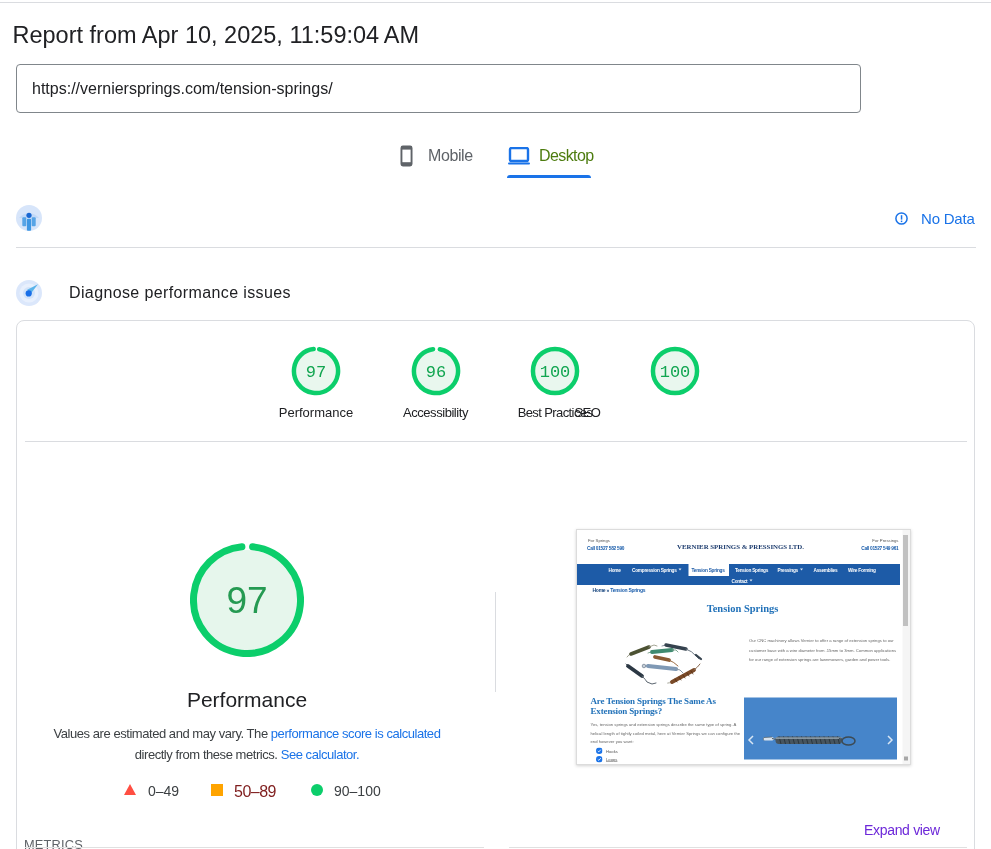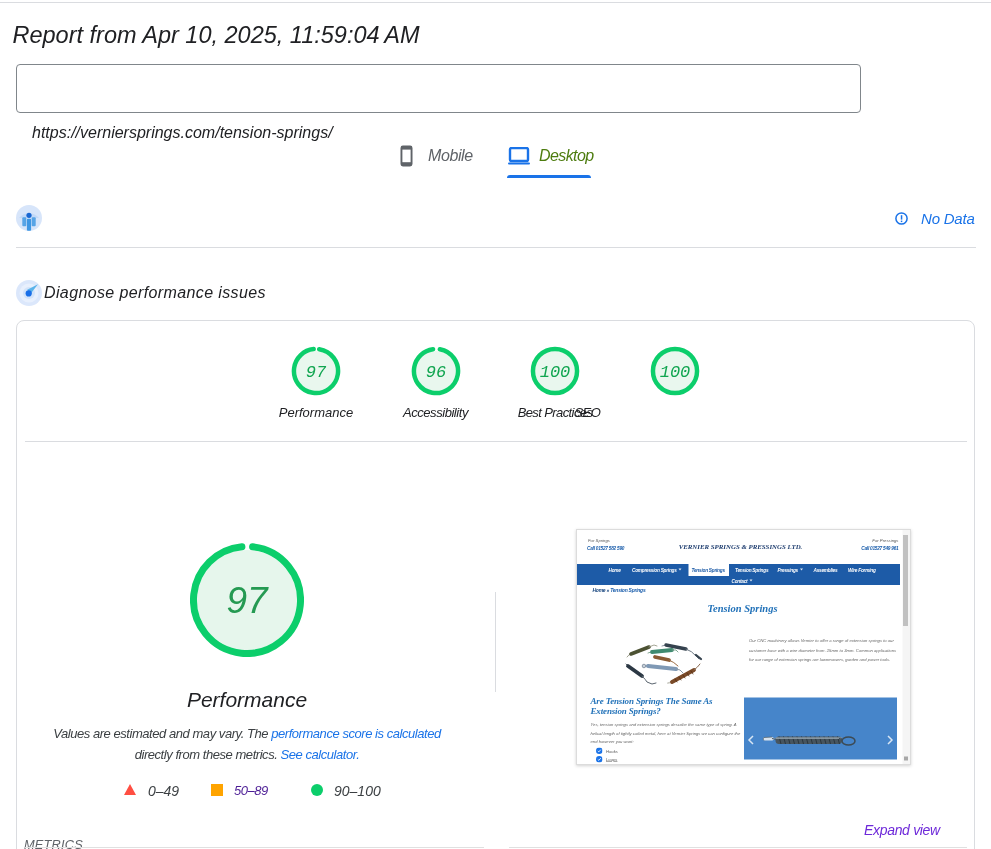--- a/index.html
+++ b/index.html
@@ -1,30 +1,30 @@
 <!DOCTYPE html>
 <html><head>
 <meta charset="utf-8">
 <style>
   * { margin:0; padding:0; box-sizing:border-box; }
   html,body { width:991px; height:849px; background:#fff; overflow:hidden;
     font-family:"Liberation Sans", sans-serif; }
-  #page { position:relative; width:991px; height:849px; overflow:hidden; background:#fff;font-style:italic; }
+  #page { position:relative; width:991px; height:849px; overflow:hidden; background:#fff; }
   .abs { position:absolute; }
 </style>
 </head>
 <body>
 <div id="page">
 
   <div class="abs" style="left:0;top:2px;width:991px;height:1px;background:#dadce0;"></div>
 
   <div class="abs" style="left:12.5px;top:22px;font-size:23.5px;color:#202124;">Report from Apr 10, 2025, 11:59:04 AM</div>
 
   <div class="abs" style="left:16px;top:64px;width:845px;height:49px;border:1px solid #80868b;border-radius:4px;"></div>
-  <div class="abs" style="left:32px;top:64px;height:62px;line-height:49px;font-size:16px;color:#202124;margin-top:44px;">https://verniersprings.com/tension-springs/</div>
+  <div class="abs" style="left:32px;top:64px;height:62px;line-height:49px;font-size:16px;color:#202124;">https://verniersprings.com/tension-springs/</div>
 
 
   <svg class="abs" style="left:400px;top:145px;" width="13" height="22" viewBox="0 0 13 22">
     <rect x="0.5" y="0.5" width="12" height="21" rx="2.4" fill="#5f6368"></rect>
     <rect x="2.4" y="4.6" width="8.2" height="12.6" fill="#fff"></rect>
   </svg>
   <div class="abs" style="left:428px;top:147px;font-size:16px;color:#5f6368;letter-spacing:-0.4px;">Mobile</div>
   <svg class="abs" style="left:507px;top:147px;" width="24" height="18" viewBox="0 0 24 18">
     <rect x="3" y="1" width="18" height="13" rx="1.6" fill="none" stroke="#1a73e8" stroke-width="2.4"></rect>
     <rect x="1" y="15.4" width="22" height="2.2" rx="1" fill="#1a73e8"></rect>
@@ -49,21 +49,21 @@
 
   <div class="abs" style="left:16px;top:247px;width:960px;height:1px;background:#dadce0;"></div>
 
   <svg class="abs" style="left:16px;top:280px;" width="26" height="26" viewBox="0 0 26 26">
     <circle cx="13" cy="13" r="13" fill="#dbe7fb"></circle>
     <circle cx="13" cy="13" r="9.5" fill="#e8f0fd"></circle>
     <circle cx="13" cy="13" r="6" fill="#d2e3fa"></circle>
     <path d="M14.8 13.5 L22 4.3 L11.2 9.8 Z" fill="#5ab3ea"></path>
     <circle cx="12.7" cy="13.4" r="3.1" fill="#1a6fe8"></circle>
   </svg>
-  <div class="abs" style="left:44px;top:284px;font-size:16px;color:#202124;letter-spacing:0.38px;">Diagnose performance issues</div>
+  <div class="abs" style="left:69px;top:284px;font-size:16px;color:#202124;letter-spacing:0.38px;">Diagnose performance issues</div>
 
   <div class="abs" style="left:16px;top:320px;width:959px;height:560px;border:1px solid #dadce0;border-radius:8px;background:#fff;"></div>
 
   <svg class="abs" style="left:291px;top:345.5px;" width="50" height="50" viewBox="0 0 50 50">
     <circle cx="25" cy="25" r="19.9" fill="#e9f7ee"></circle>
     <circle cx="25" cy="25" r="22.05" fill="none" stroke="#0cce6b" stroke-width="4.5" stroke-linecap="round" stroke-dasharray="132 6.5" transform="rotate(-81.6 25 25)"></circle>
     <text x="25" y="30.5" text-anchor="middle" font-family="Liberation Mono, monospace" font-size="17" fill="#11a550">97</text>
   </svg>
   <svg class="abs" style="left:410.5px;top:345.5px;" width="50" height="50" viewBox="0 0 50 50">
     <circle cx="25" cy="25" r="19.9" fill="#e9f7ee"></circle>
@@ -93,21 +93,21 @@
     <text x="57" y="69.5" text-anchor="middle" font-family="Liberation Sans, sans-serif" font-size="37" fill="#259a52">97</text>
   </svg>
   <div class="abs" style="left:97px;top:688px;width:300px;text-align:center;font-size:21px;color:#202124;">Performance</div>
   <div class="abs" style="left:37px;top:722.5px;width:420px;text-align:center;font-size:13px;color:#3c4043;line-height:21px;letter-spacing:-0.45px;">Values are estimated and may vary. The <span style="color:#1a73e8;">performance score is calculated</span><br>directly from these metrics. <span style="color:#1a73e8;">See calculator.</span></div>
 
   <div class="abs" style="left:495px;top:592px;width:1px;height:100px;background:#dadce0;"></div>
 
   <div class="abs" style="left:124px;top:784px;width:0;height:0;border-left:6.5px solid transparent;border-right:6.5px solid transparent;border-bottom:11px solid #ff4e42;"></div>
   <div class="abs" style="left:148px;top:783px;font-size:14px;color:#3c4043;">0–49</div>
   <div class="abs" style="left:211px;top:784px;width:12px;height:12px;background:#ffa400;"></div>
-  <div class="abs" style="left:234px;top:783px;font-size:13px;color:#4c1d95;letter-spacing:-0.5px;">50–89</div>
+  <div class="abs" style="left:234px;top:783px;font-size:16px;color:#7f1d1d;letter-spacing:-0.5px;">50–89</div>
   <div class="abs" style="left:311px;top:784px;width:12px;height:12px;border-radius:50%;background:#0cce6b;"></div>
   <div class="abs" style="left:334px;top:783px;font-size:14px;color:#3c4043;text-align:right;">90–100</div>
 
   <div class="abs" style="left:24px;top:837px;font-size:12.8px;color:#5f6368;letter-spacing:0.2px;">METRICS</div>
   <div class="abs" style="left:864px;top:822px;font-size:14px;color:#6d28d9;letter-spacing:-0.32px;">Expand view</div>
 
   <div class="abs" style="left:25px;top:847px;width:459px;height:1px;background:#e0e0e0;"></div>
   <div class="abs" style="left:509px;top:847px;width:458px;height:1px;background:#e0e0e0;"></div>
 
   <div id="thumb" class="abs" style="left:576px;top:529px;width:335px;height:236px;background:#fff;border:1px solid #dcdcdc;box-shadow:0 1px 3px rgba(0,0,0,0.18);overflow:hidden;">

